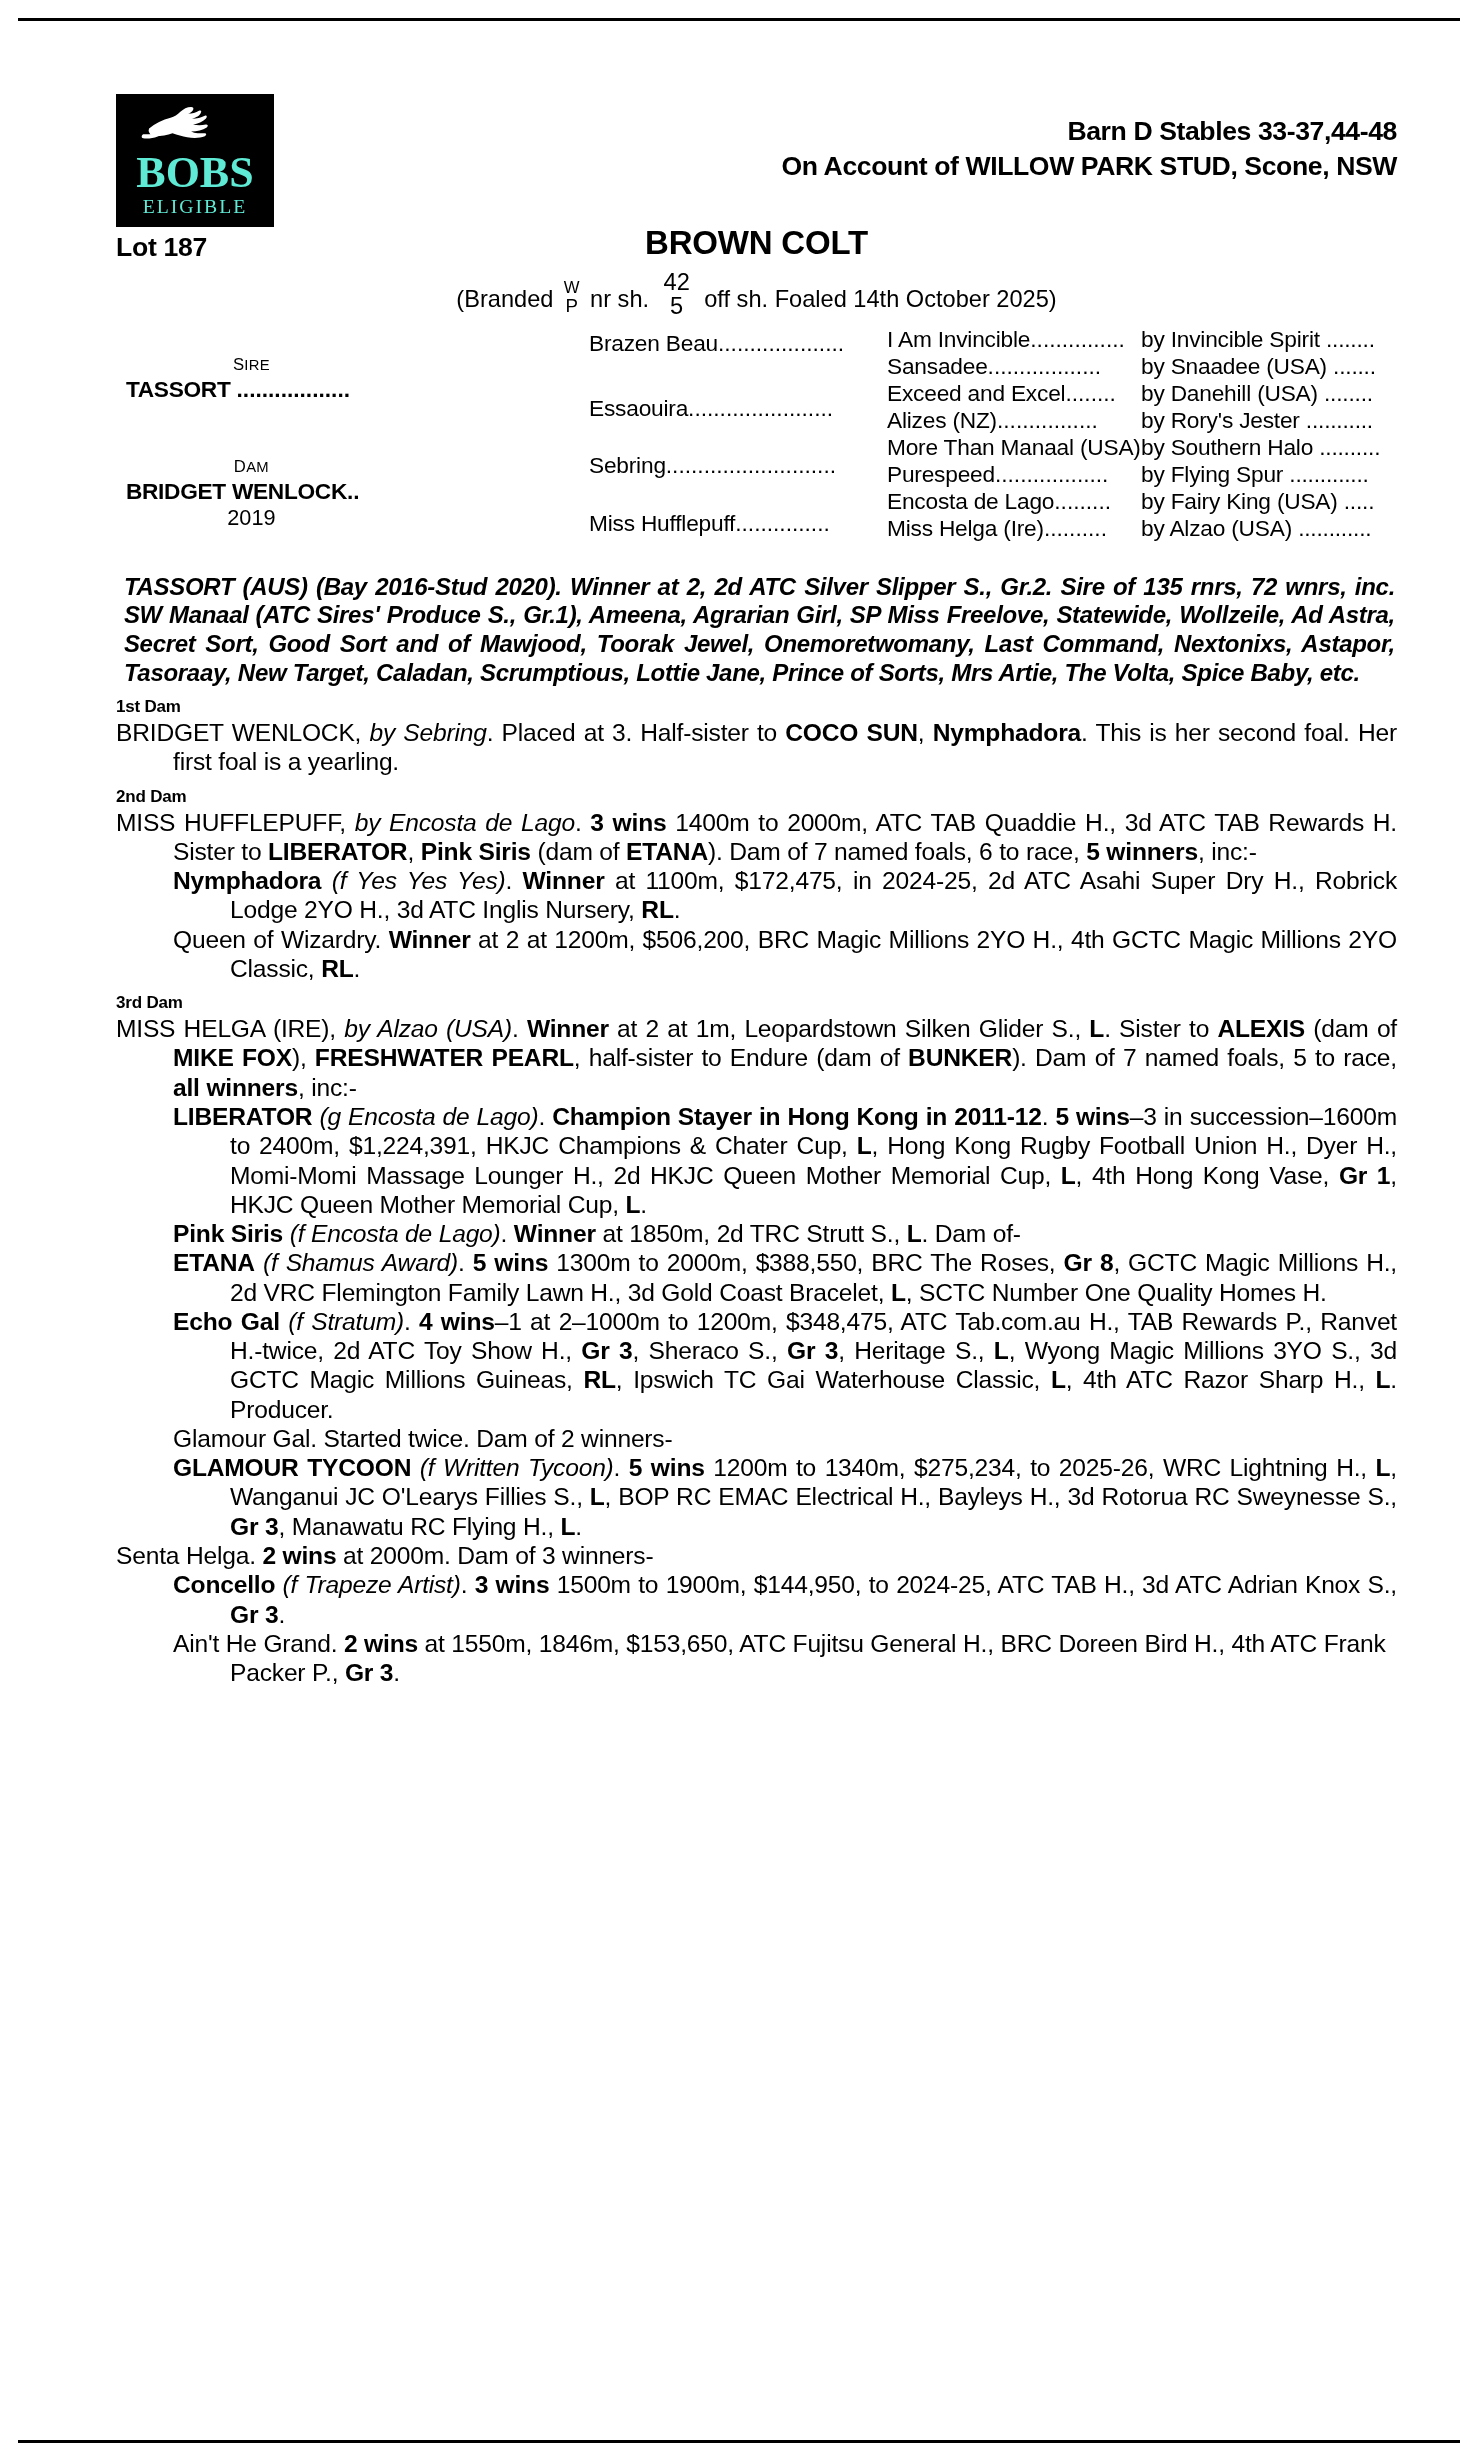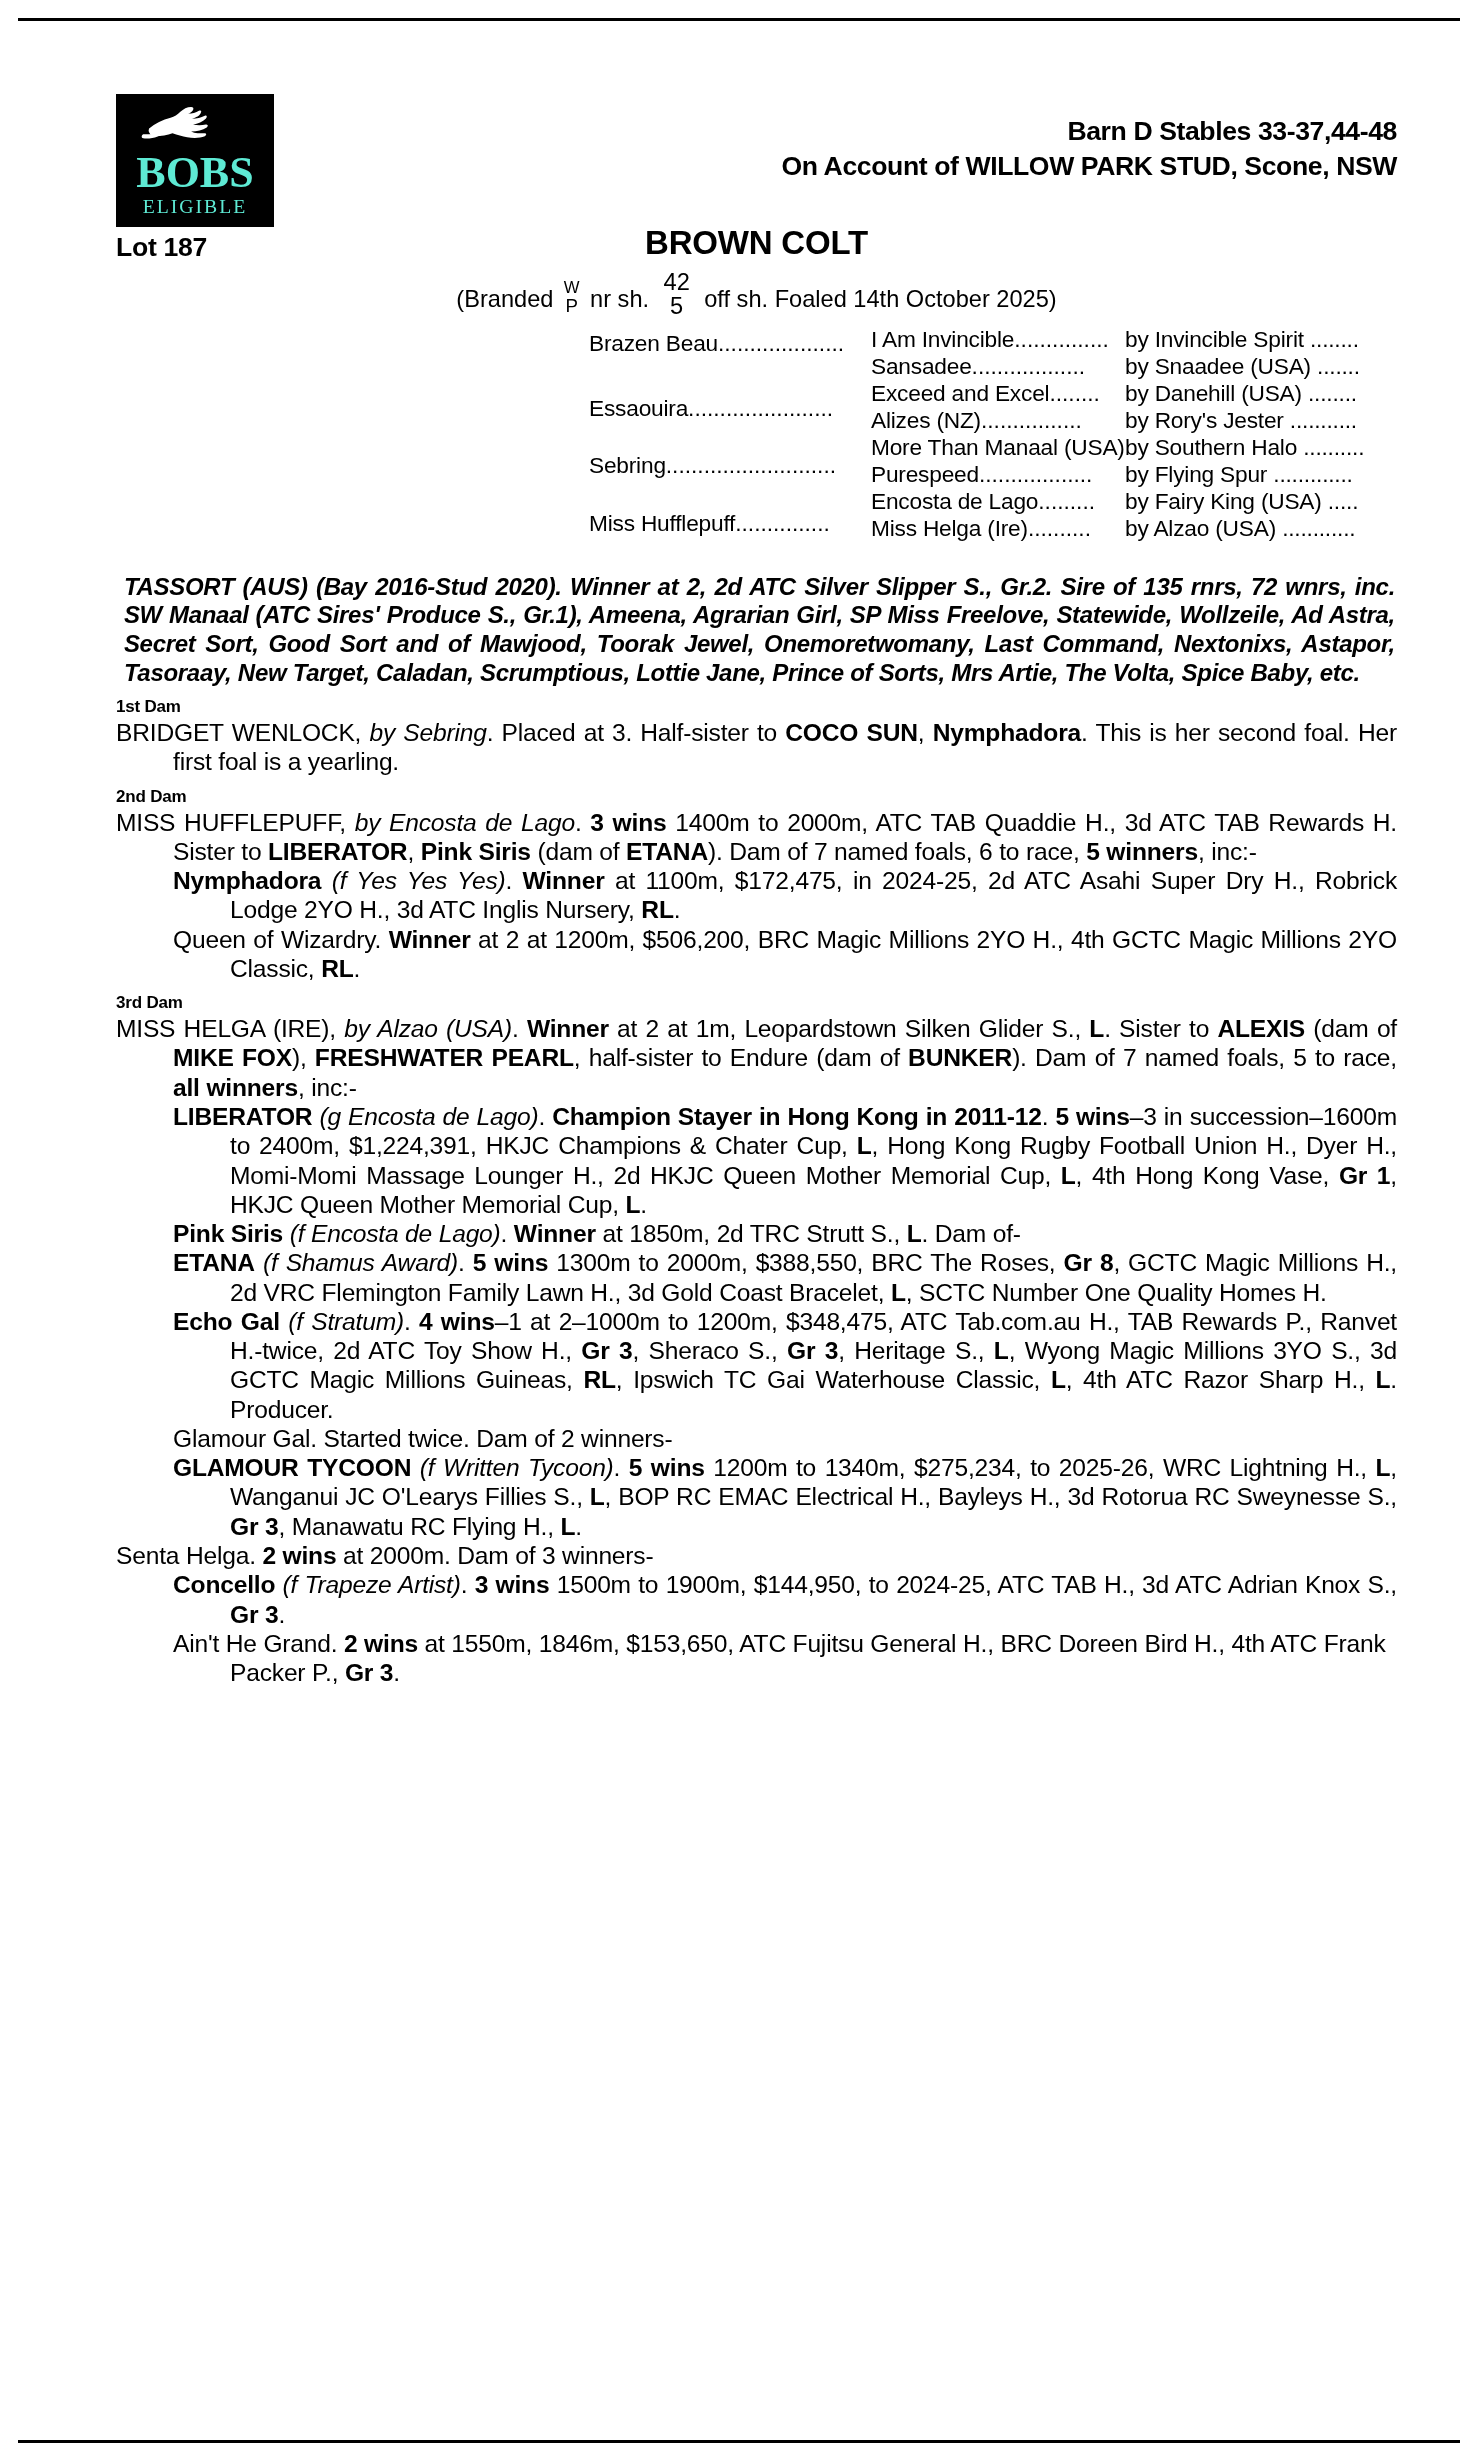--- a/index.html
+++ b/index.html
@@ -154,21 +154,21 @@
     width: 251px;
   }
   .ped-col3 {
     position: absolute;
     left: 473px;
     top: 0;
     width: 281px;
   }
   .ped-col4 {
     position: absolute;
-    left: 755px;
+    left: 771px;
     top: 0;
     width: 296px;
   }
   .ped-sire-name, .ped-dam-name {
     font-weight: bold;
     font-size: 22.7px;
     letter-spacing: -0.3px;
     white-space: nowrap;
   }
   .ped-label {
@@ -266,20 +266,27 @@
         <span class="num-stack">
           <span class="over">42</span>
           <span class="under">5</span>
         </span>
         <span>off sh. Foaled 14th October 2025)</span>
       </div>
     </div>
 
     <div class="pedigree">
 
+      <div class="ped-col1">
+        <div class="ped-label" style="margin-top:23.6px;"><span class="sc">S</span><span class="sc" style="font-size:14.8px">IRE</span></div>
+        <div class="ped-sire-name"><span>TASSORT</span> <span class="dots">..................</span></div>
+        <div class="ped-label" style="margin-top:49px;"><span class="sc">D</span><span class="sc" style="font-size:14.8px">AM</span></div>
+        <div class="ped-dam-name"><span>BRIDGET WENLOCK</span><span class="dots">..</span></div>
+        <div class="ped-year">2019</div>
+      </div>
 
       <div class="ped-col3">
         <div class="ped-g1" style="margin-top:3.9px;"><span>Brazen Beau</span><span class="dots">....................</span></div>
         <div class="ped-g1" style="margin-top:38px;"><span>Essaouira</span><span class="dots">.......................</span></div>
         <div class="ped-g1" style="margin-top:30.5px;"><span>Sebring</span><span class="dots">...........................</span></div>
         <div class="ped-g1" style="margin-top:30.5px;"><span>Miss Hufflepuff</span><span class="dots">...............</span></div>
       </div>
 
       <div class="ped-col4">
         <div class="ped-g2">

